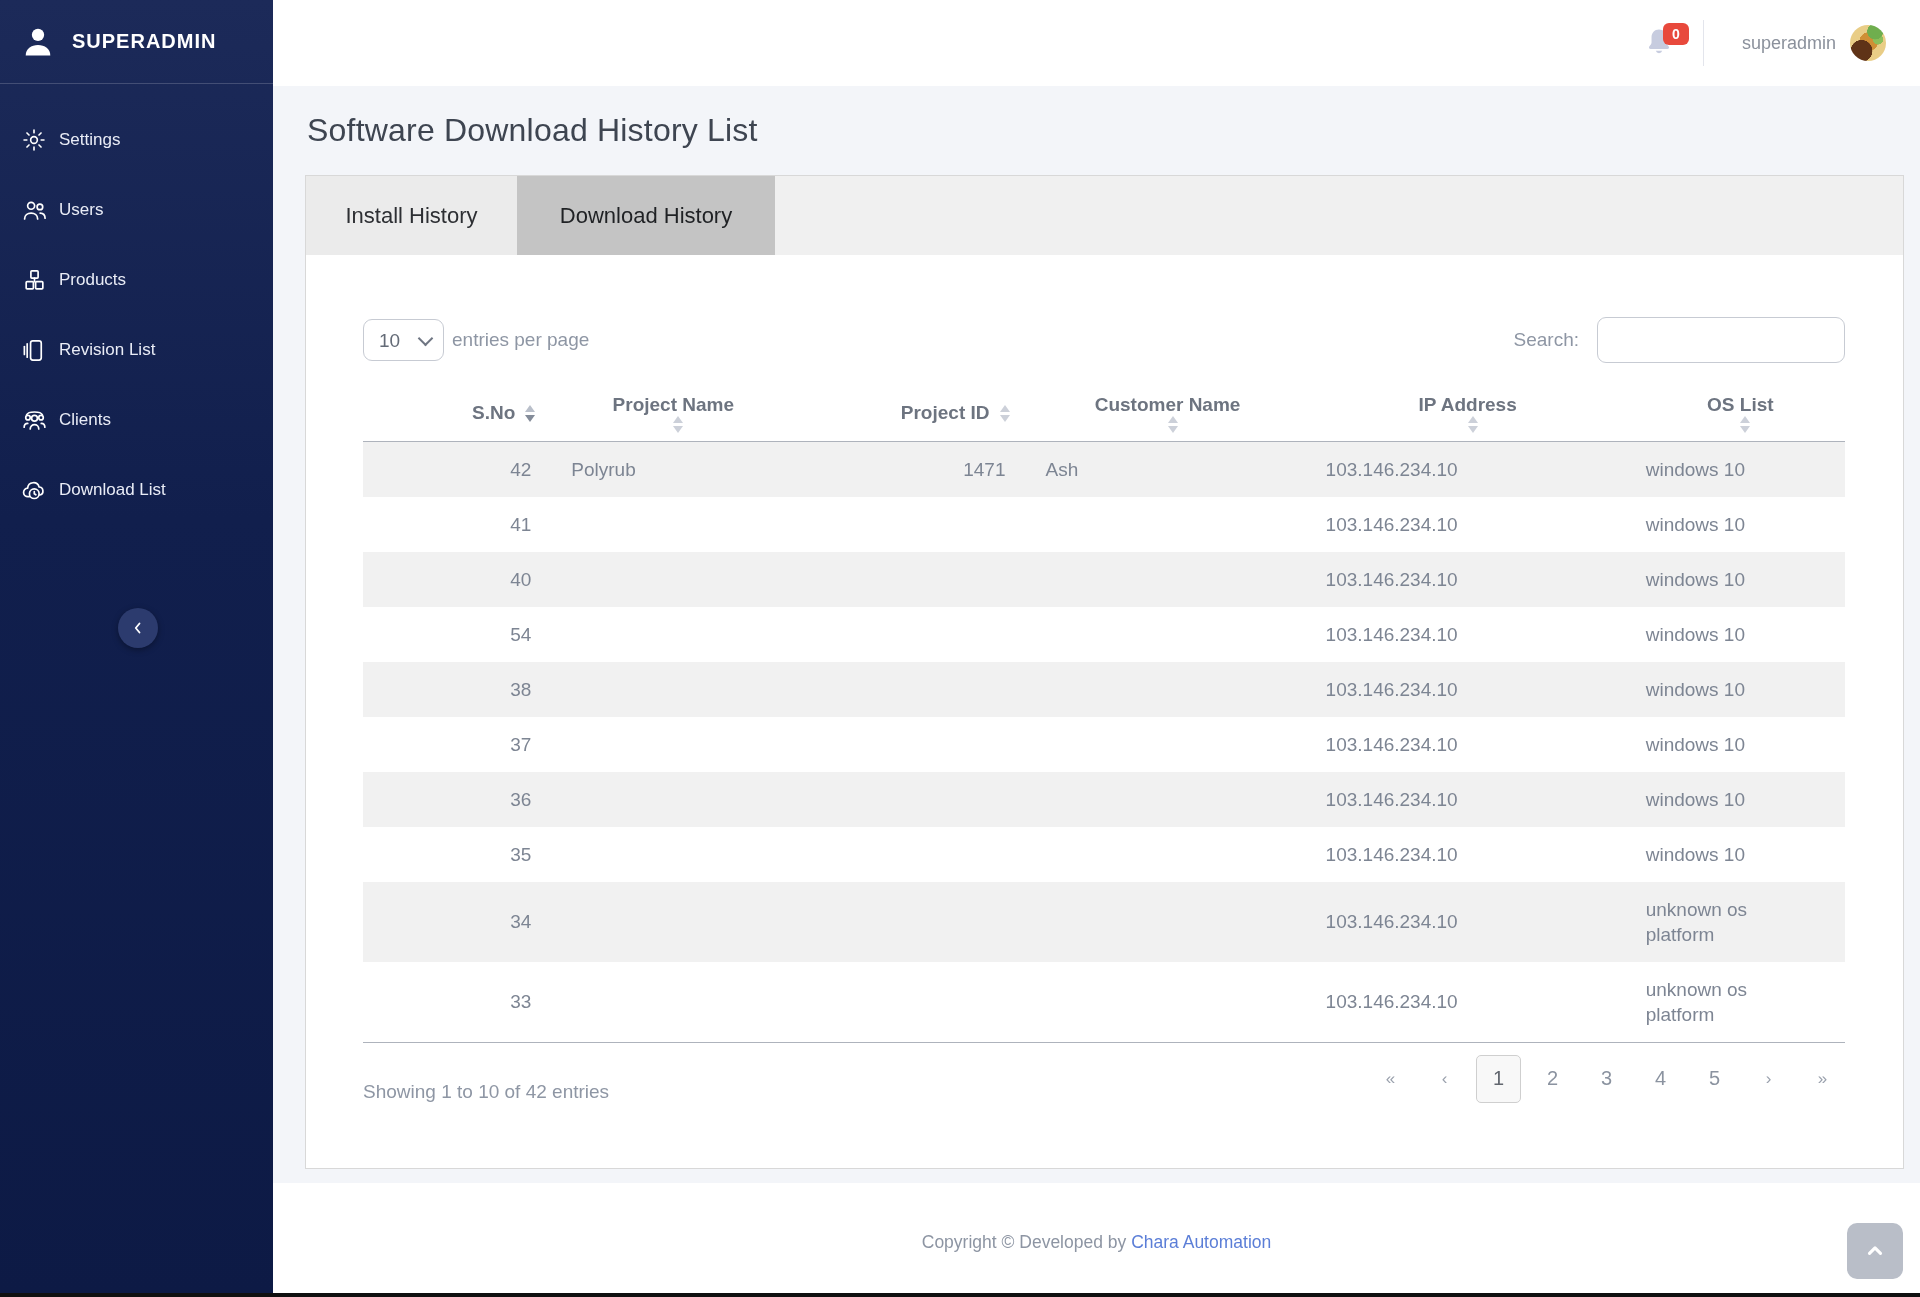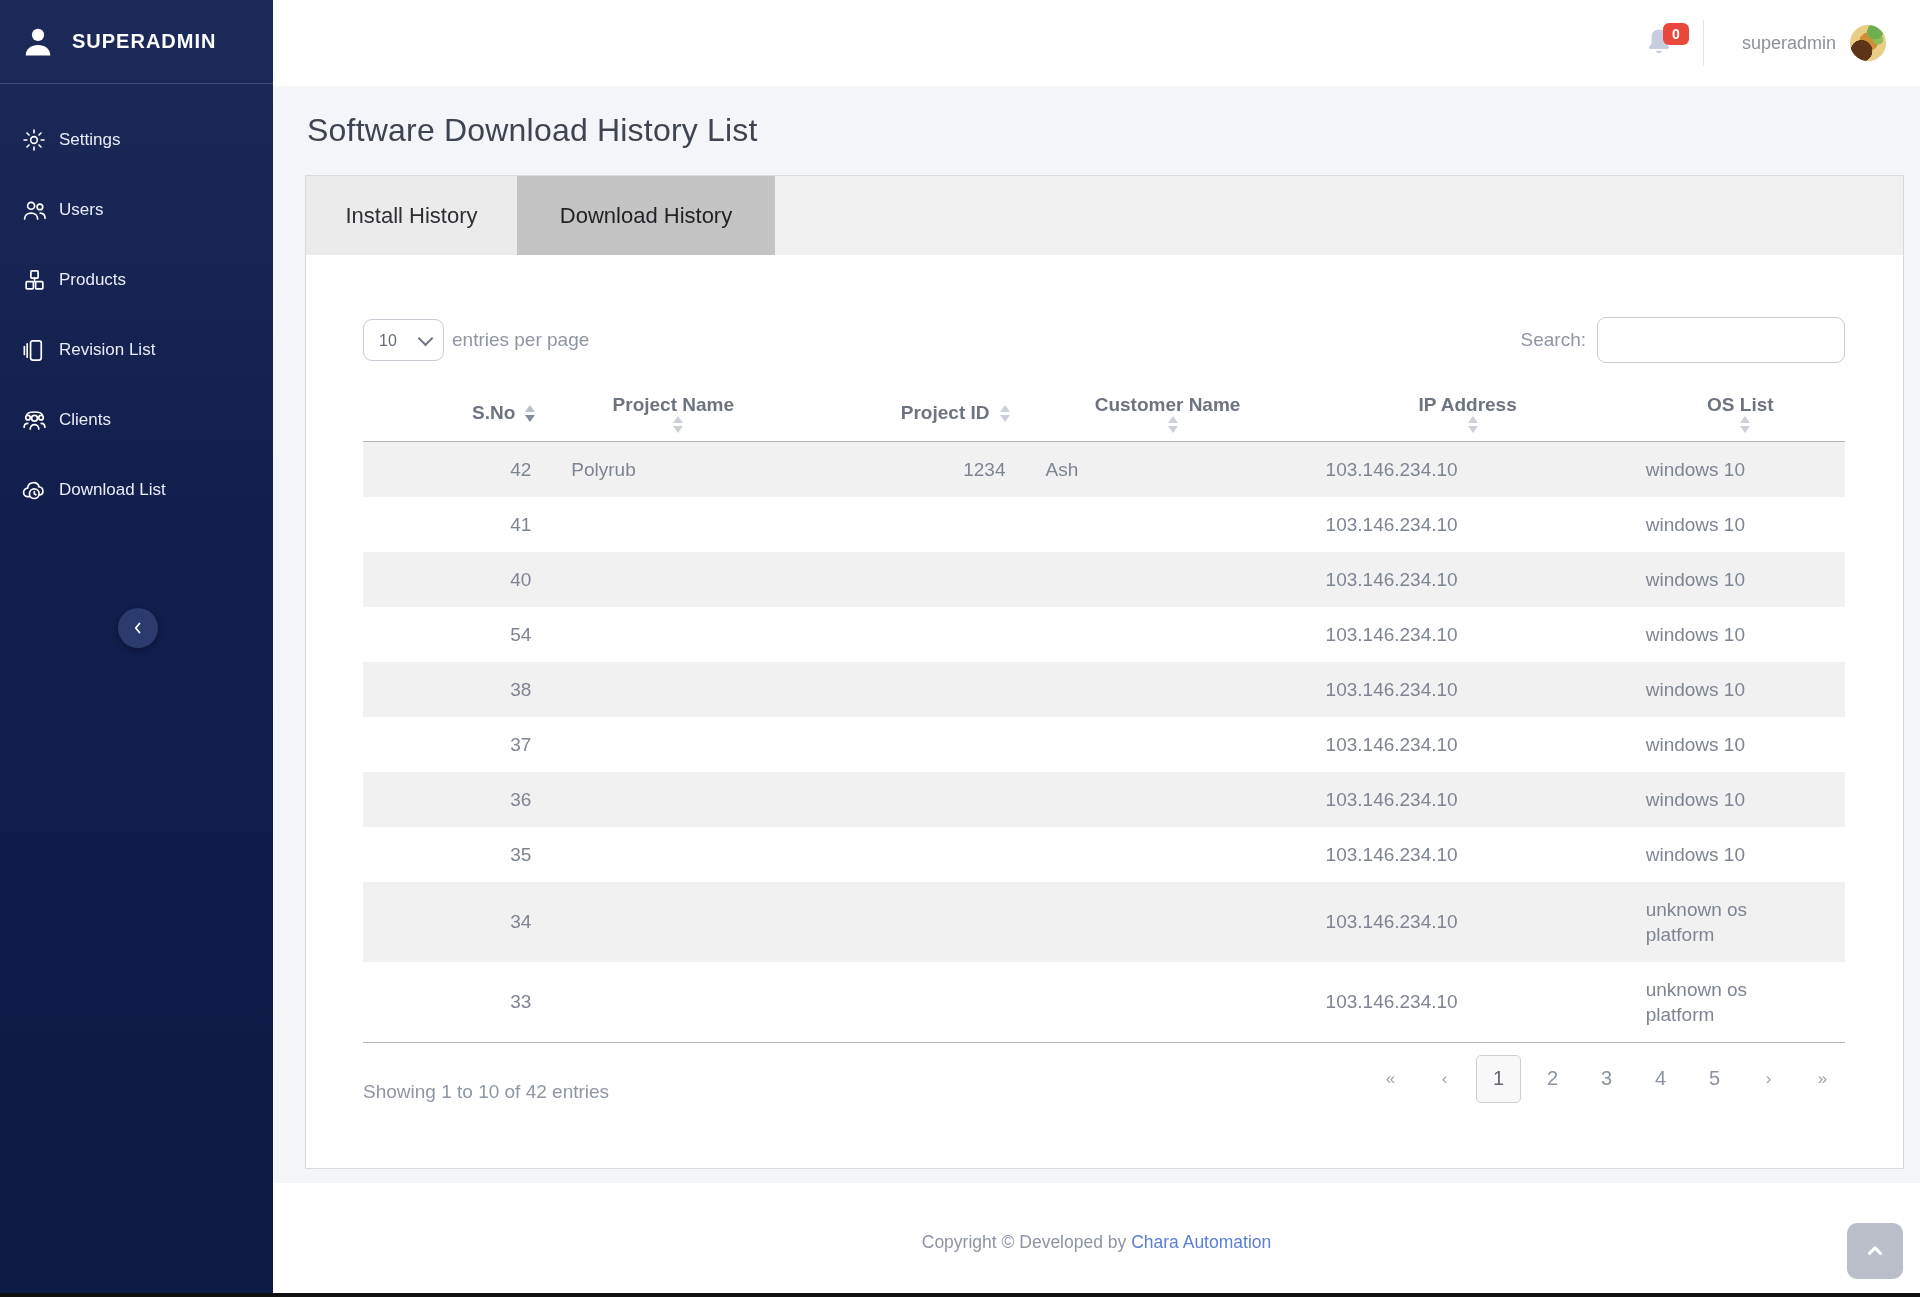--- a/index.html
+++ b/index.html
@@ -45,25 +45,25 @@
   .tab-1 { width:258px; }
   .tab.active { background:#c4c4c4; color:#1f2124; }
   .tabs .tab-filler { flex:1; background:#f0f0f0; }
 
   .card-body { padding:62px 58px 0 57px; }
 
   
   .controls { display:flex; align-items:center; justify-content:space-between; margin-bottom:23px; }
   .left-controls { display:flex; align-items:center; }
   .select-wrap { position:relative; }
-  .select-wrap select { appearance:none; -webkit-appearance:none; width:81px; height:42px; border:1px solid #c7cbd3; border-radius:9px; background:#fff; font-size:16px; color:#646b77; padding:0 26px 0 15px; font-family:"Liberation Sans", sans-serif; }
+  .select-wrap select { appearance:none; -webkit-appearance:none; width:81px; height:42px; border:1px solid #c7cbd3; border-radius:9px; background:#fff; font-size:19px; color:#646b77; padding:0 26px 0 15px; font-family:"Liberation Sans", sans-serif; }
   .select-wrap::after { content:""; position:absolute; right:13px; top:14px; width:9px; height:9px; border-right:2px solid #6f7683; border-bottom:2px solid #6f7683; transform:rotate(45deg); pointer-events:none; }
   .entries-label { font-size:19px; color:#8e96a4; margin-left:8px; }
   .right-controls { display:flex; align-items:center; }
-  .search-label { font-size:19px; color:#8e96a4; margin-right:11px; }
+  .search-label { font-size:19px; color:#8e96a4; margin-right:18px; }
   .search-input { width:248px; height:46px; border:1px solid #c7cbd3; border-radius:9px; font-size:19px; color:#4a4f58; padding:0 12px; background:#fff; font-family:"Liberation Sans", sans-serif; }
 
   
   table.dt { width:100%; border-collapse:collapse; table-layout:fixed; }
   col.c0{width:12.3%} col.c1{width:16.2%} col.c2{width:15.8%} col.c3{width:18.9%} col.c4{width:21.6%} col.c5{width:15.2%}
   thead th { height:55px; border-bottom:1px solid #aeb3bc; font-size:19px; font-weight:bold; color:#6d7480; cursor:pointer; padding:0 10px 0 26px; }
   th .th-inner { display:flex; align-items:center; width:100%; }
   th .th-label { white-space:nowrap; }
   th.h-left .th-inner { justify-content:space-between;flex-direction:column; }
   th.h-right .th-inner { justify-content:flex-end; }
@@ -296,21 +296,21 @@
                         <i class="tri-down"></i>
                       </span>
                     </span>
                   </th>
                 </tr>
               </thead>
             <tbody id="tbody">
                 <tr>
                   <td class="a-right">42</td>
                   <td>Polyrub</td>
-                  <td class="a-right">1234</td>
+                  <td class="a-right">1471</td>
                   <td>Ash</td>
                   <td>103.146.234.10</td>
                   <td class=" c5cell">windows 10</td>
                 </tr>
                 <tr>
                   <td class="a-right">41</td>
                   <td></td>
                   <td class="a-right"></td>
                   <td></td>
                   <td>103.146.234.10</td>

